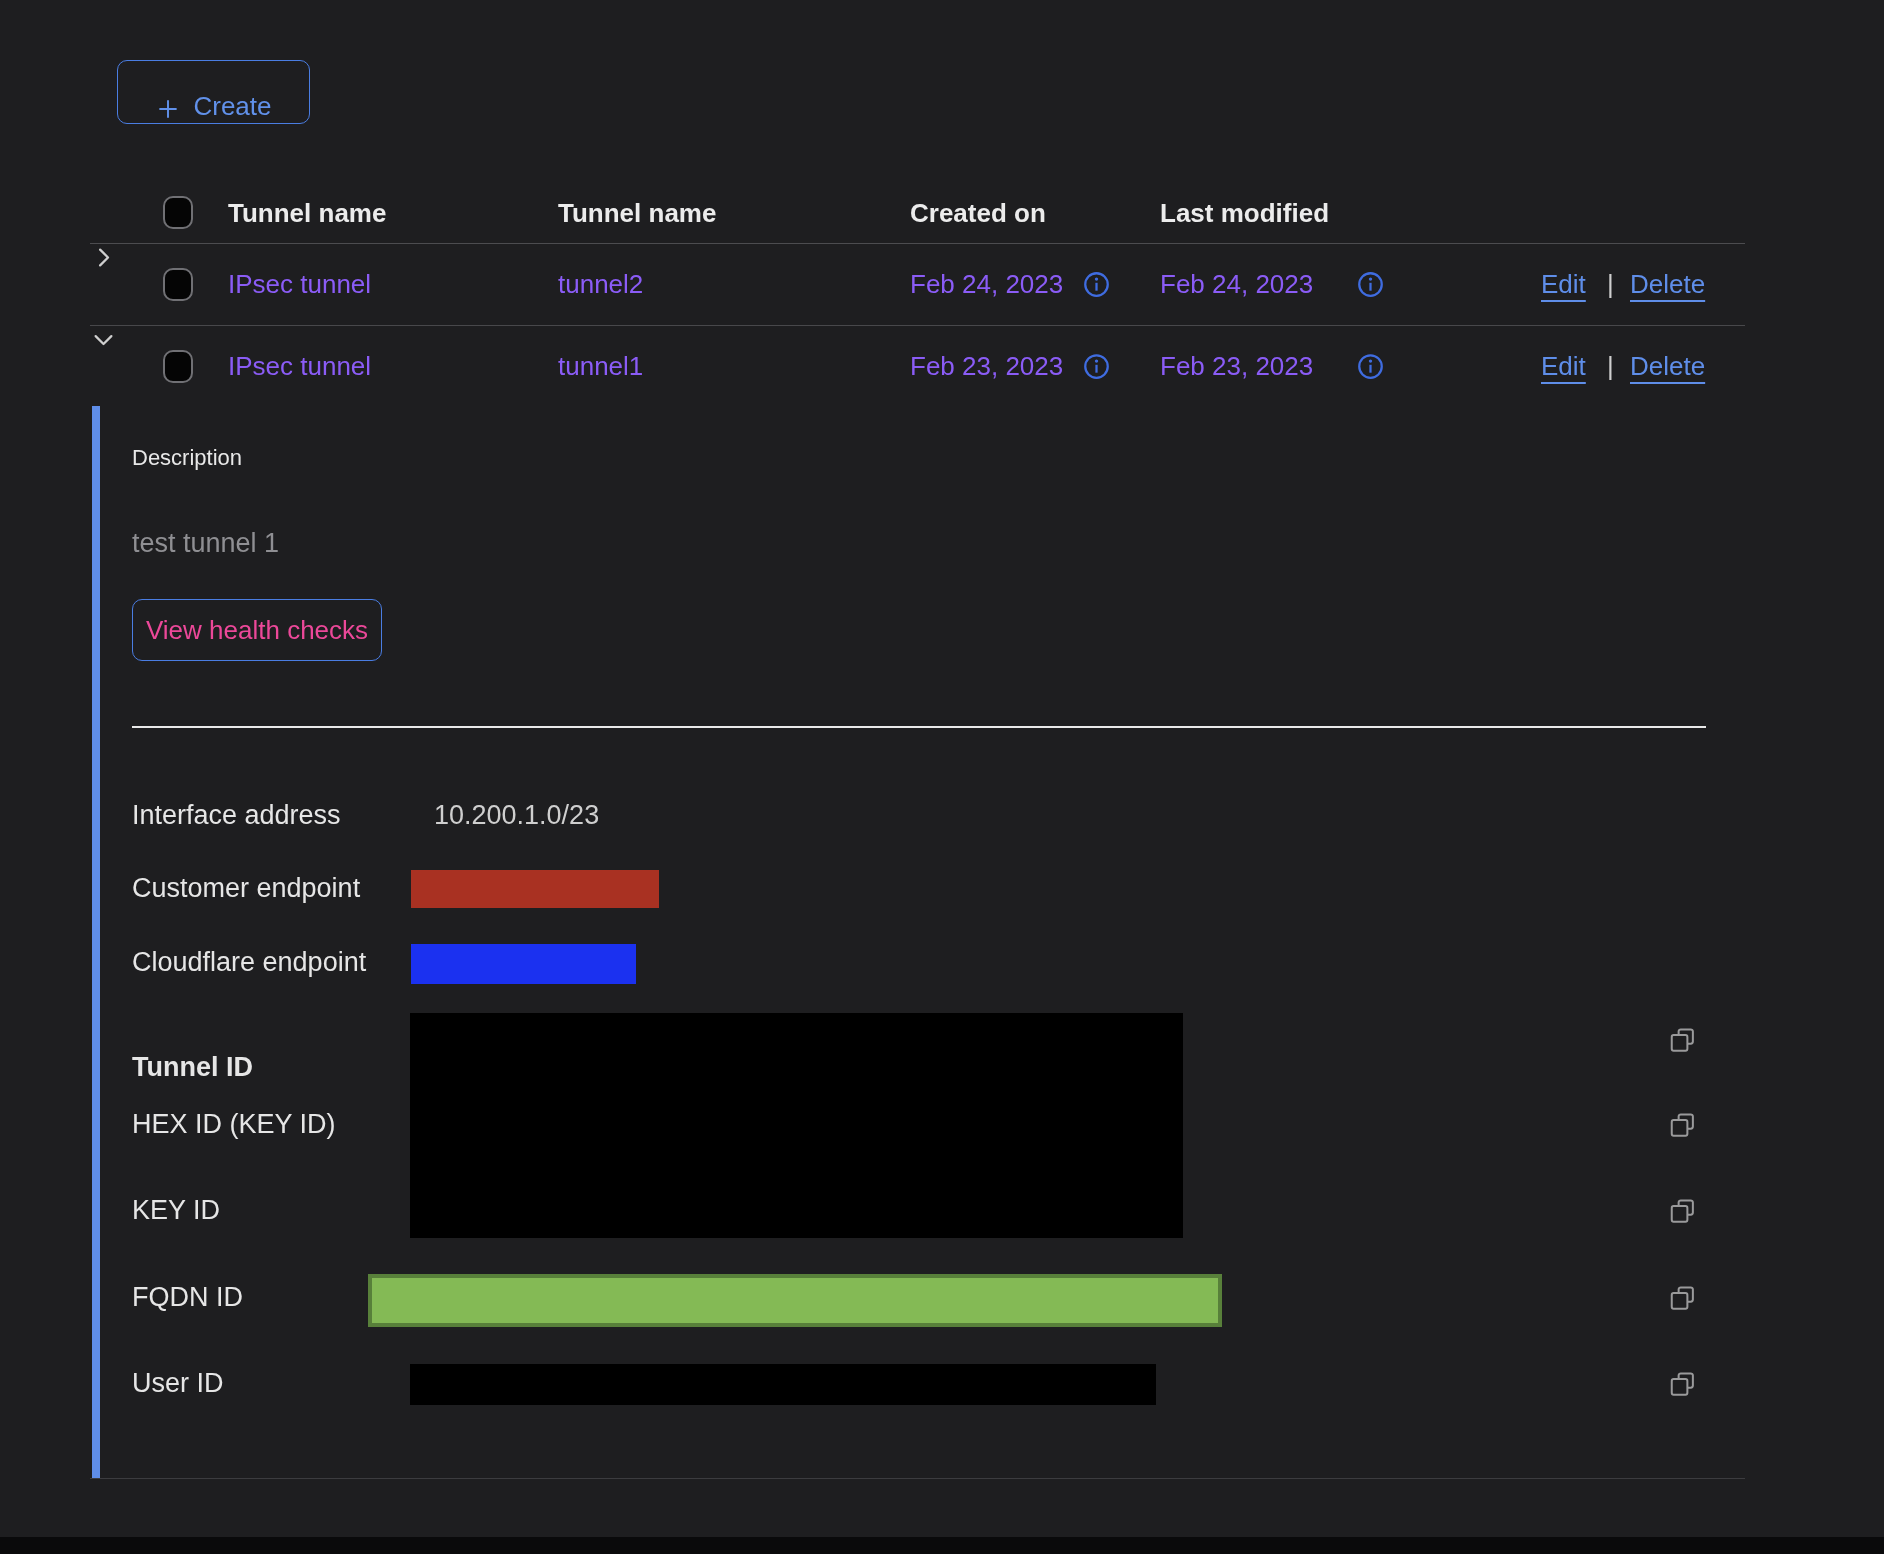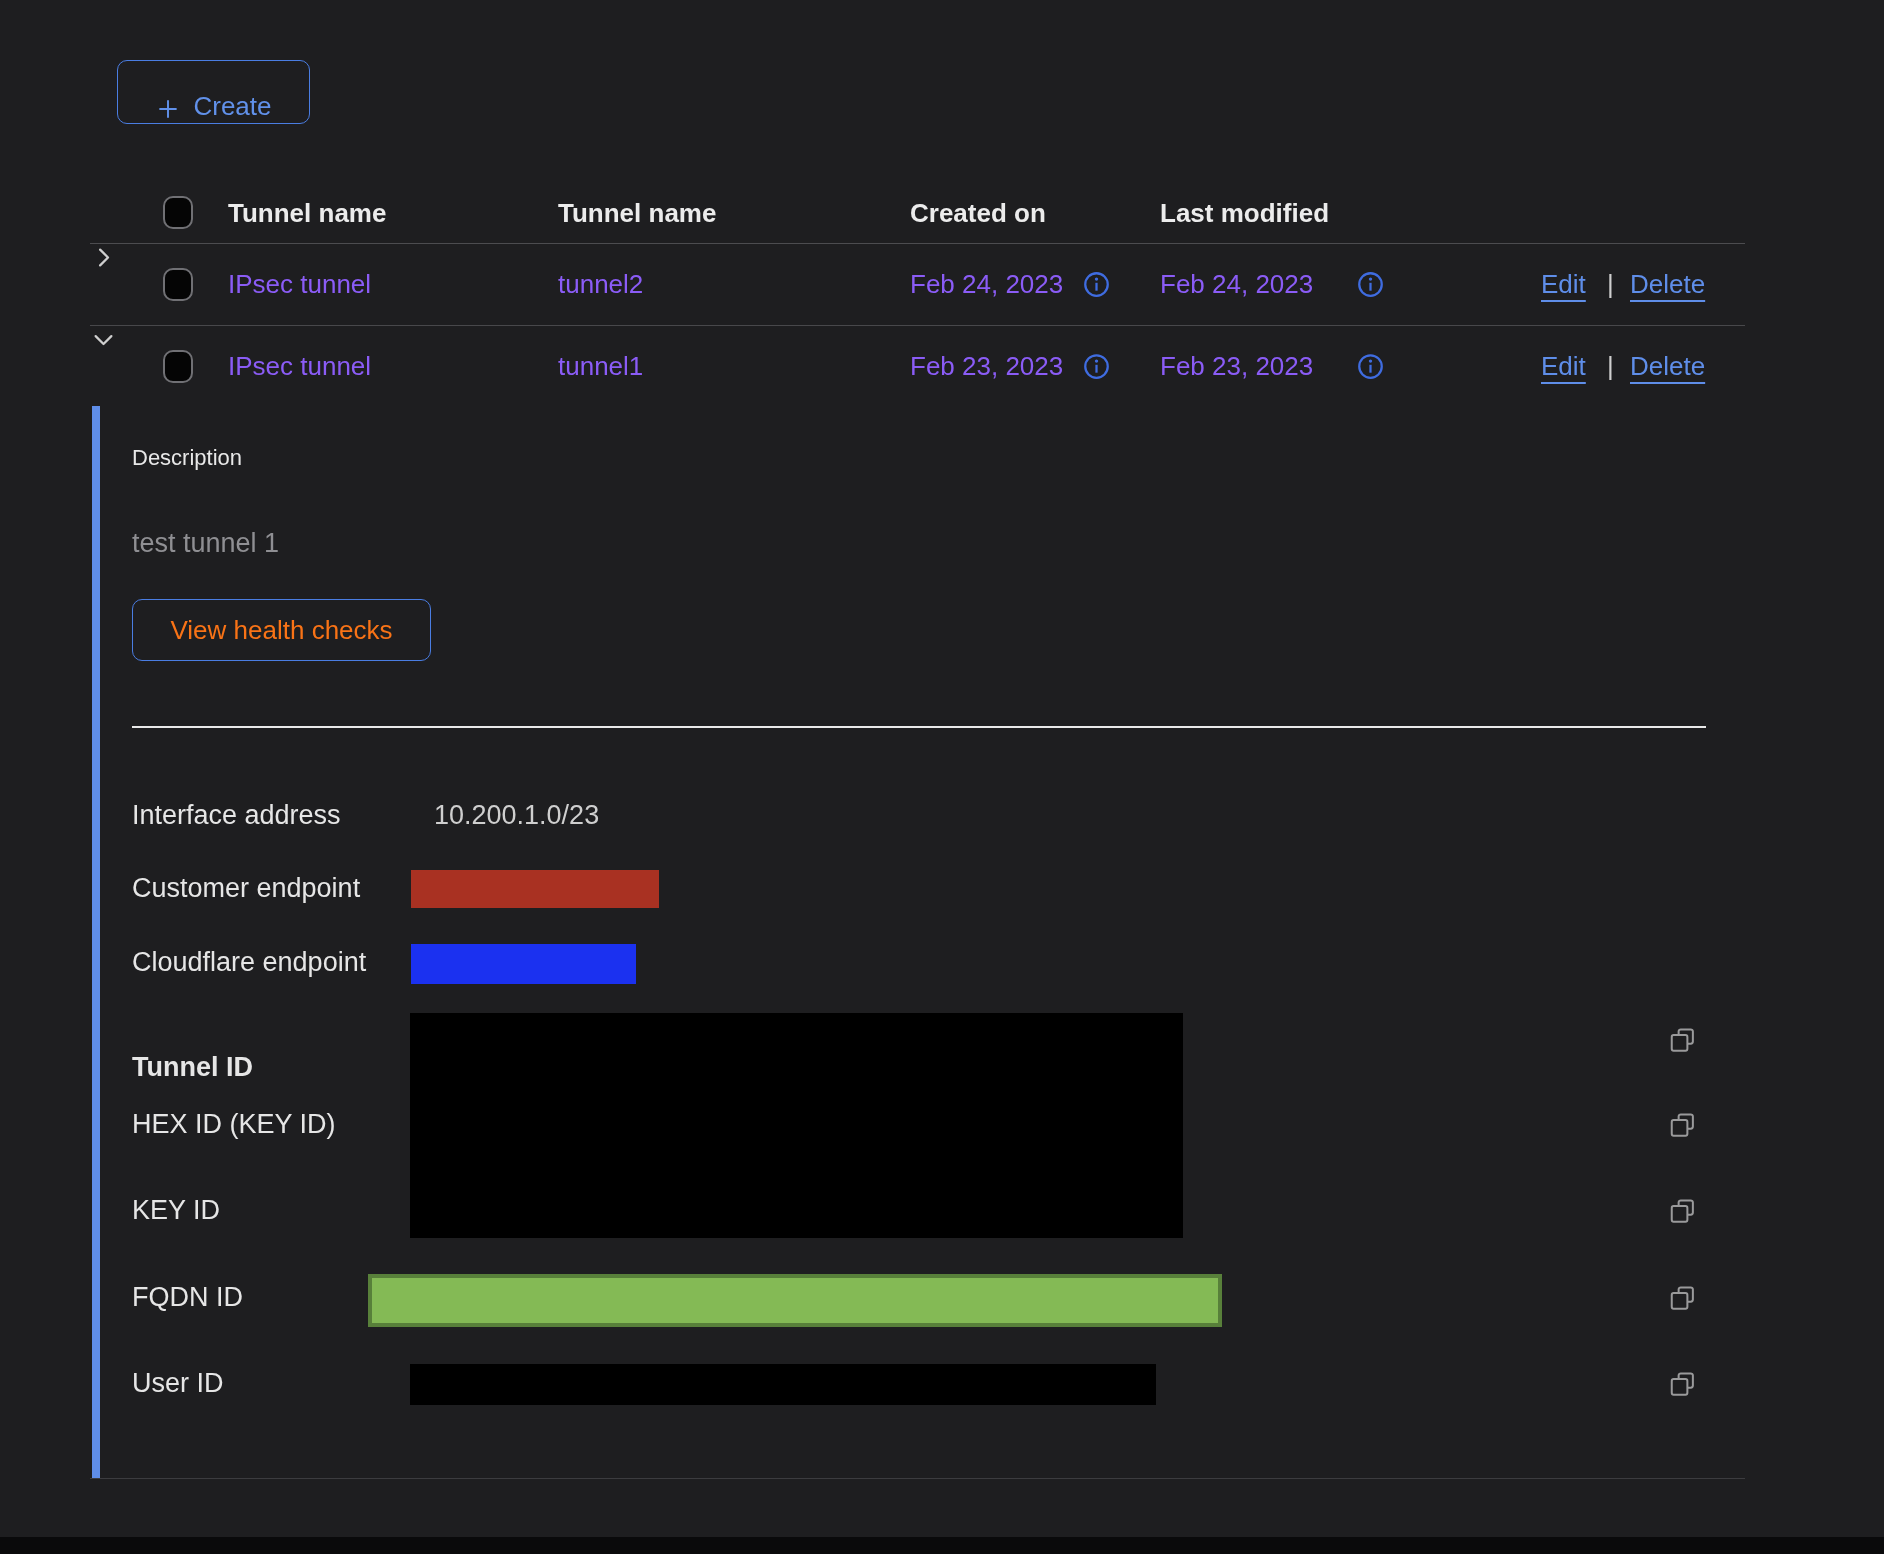--- a/index.html
+++ b/index.html
@@ -81,25 +81,25 @@
   .desc-label {
     position: absolute; left: 132px; top: 445px;
     font-size: 22px; color: #e8e8e8;
   }
   .desc-value {
     position: absolute; left: 132px; top: 528px;
     font-size: 27px; color: #8f8f93;
   }
   .health-btn {
     position: absolute; left: 132px; top: 599px;
-    width: 299px; height: 62px;
+    width: 250px; height: 62px;
     background: transparent;
     border: 1px solid #4a7de2;
     border-radius: 10px;
-    color: #f97316;
+    color: #ec4899;
     font-size: 26px;
     font-family: "Liberation Sans", sans-serif;
     cursor: pointer;
   }
   .white-divider {
     position: absolute; left: 132px; top: 726px;
     width: 1574px; height: 2px;
     background: #e8e8e8;
   }
   .f-label { position: absolute; left: 132px; font-size: 27px; color: #e6e6e6; white-space: nowrap; }

